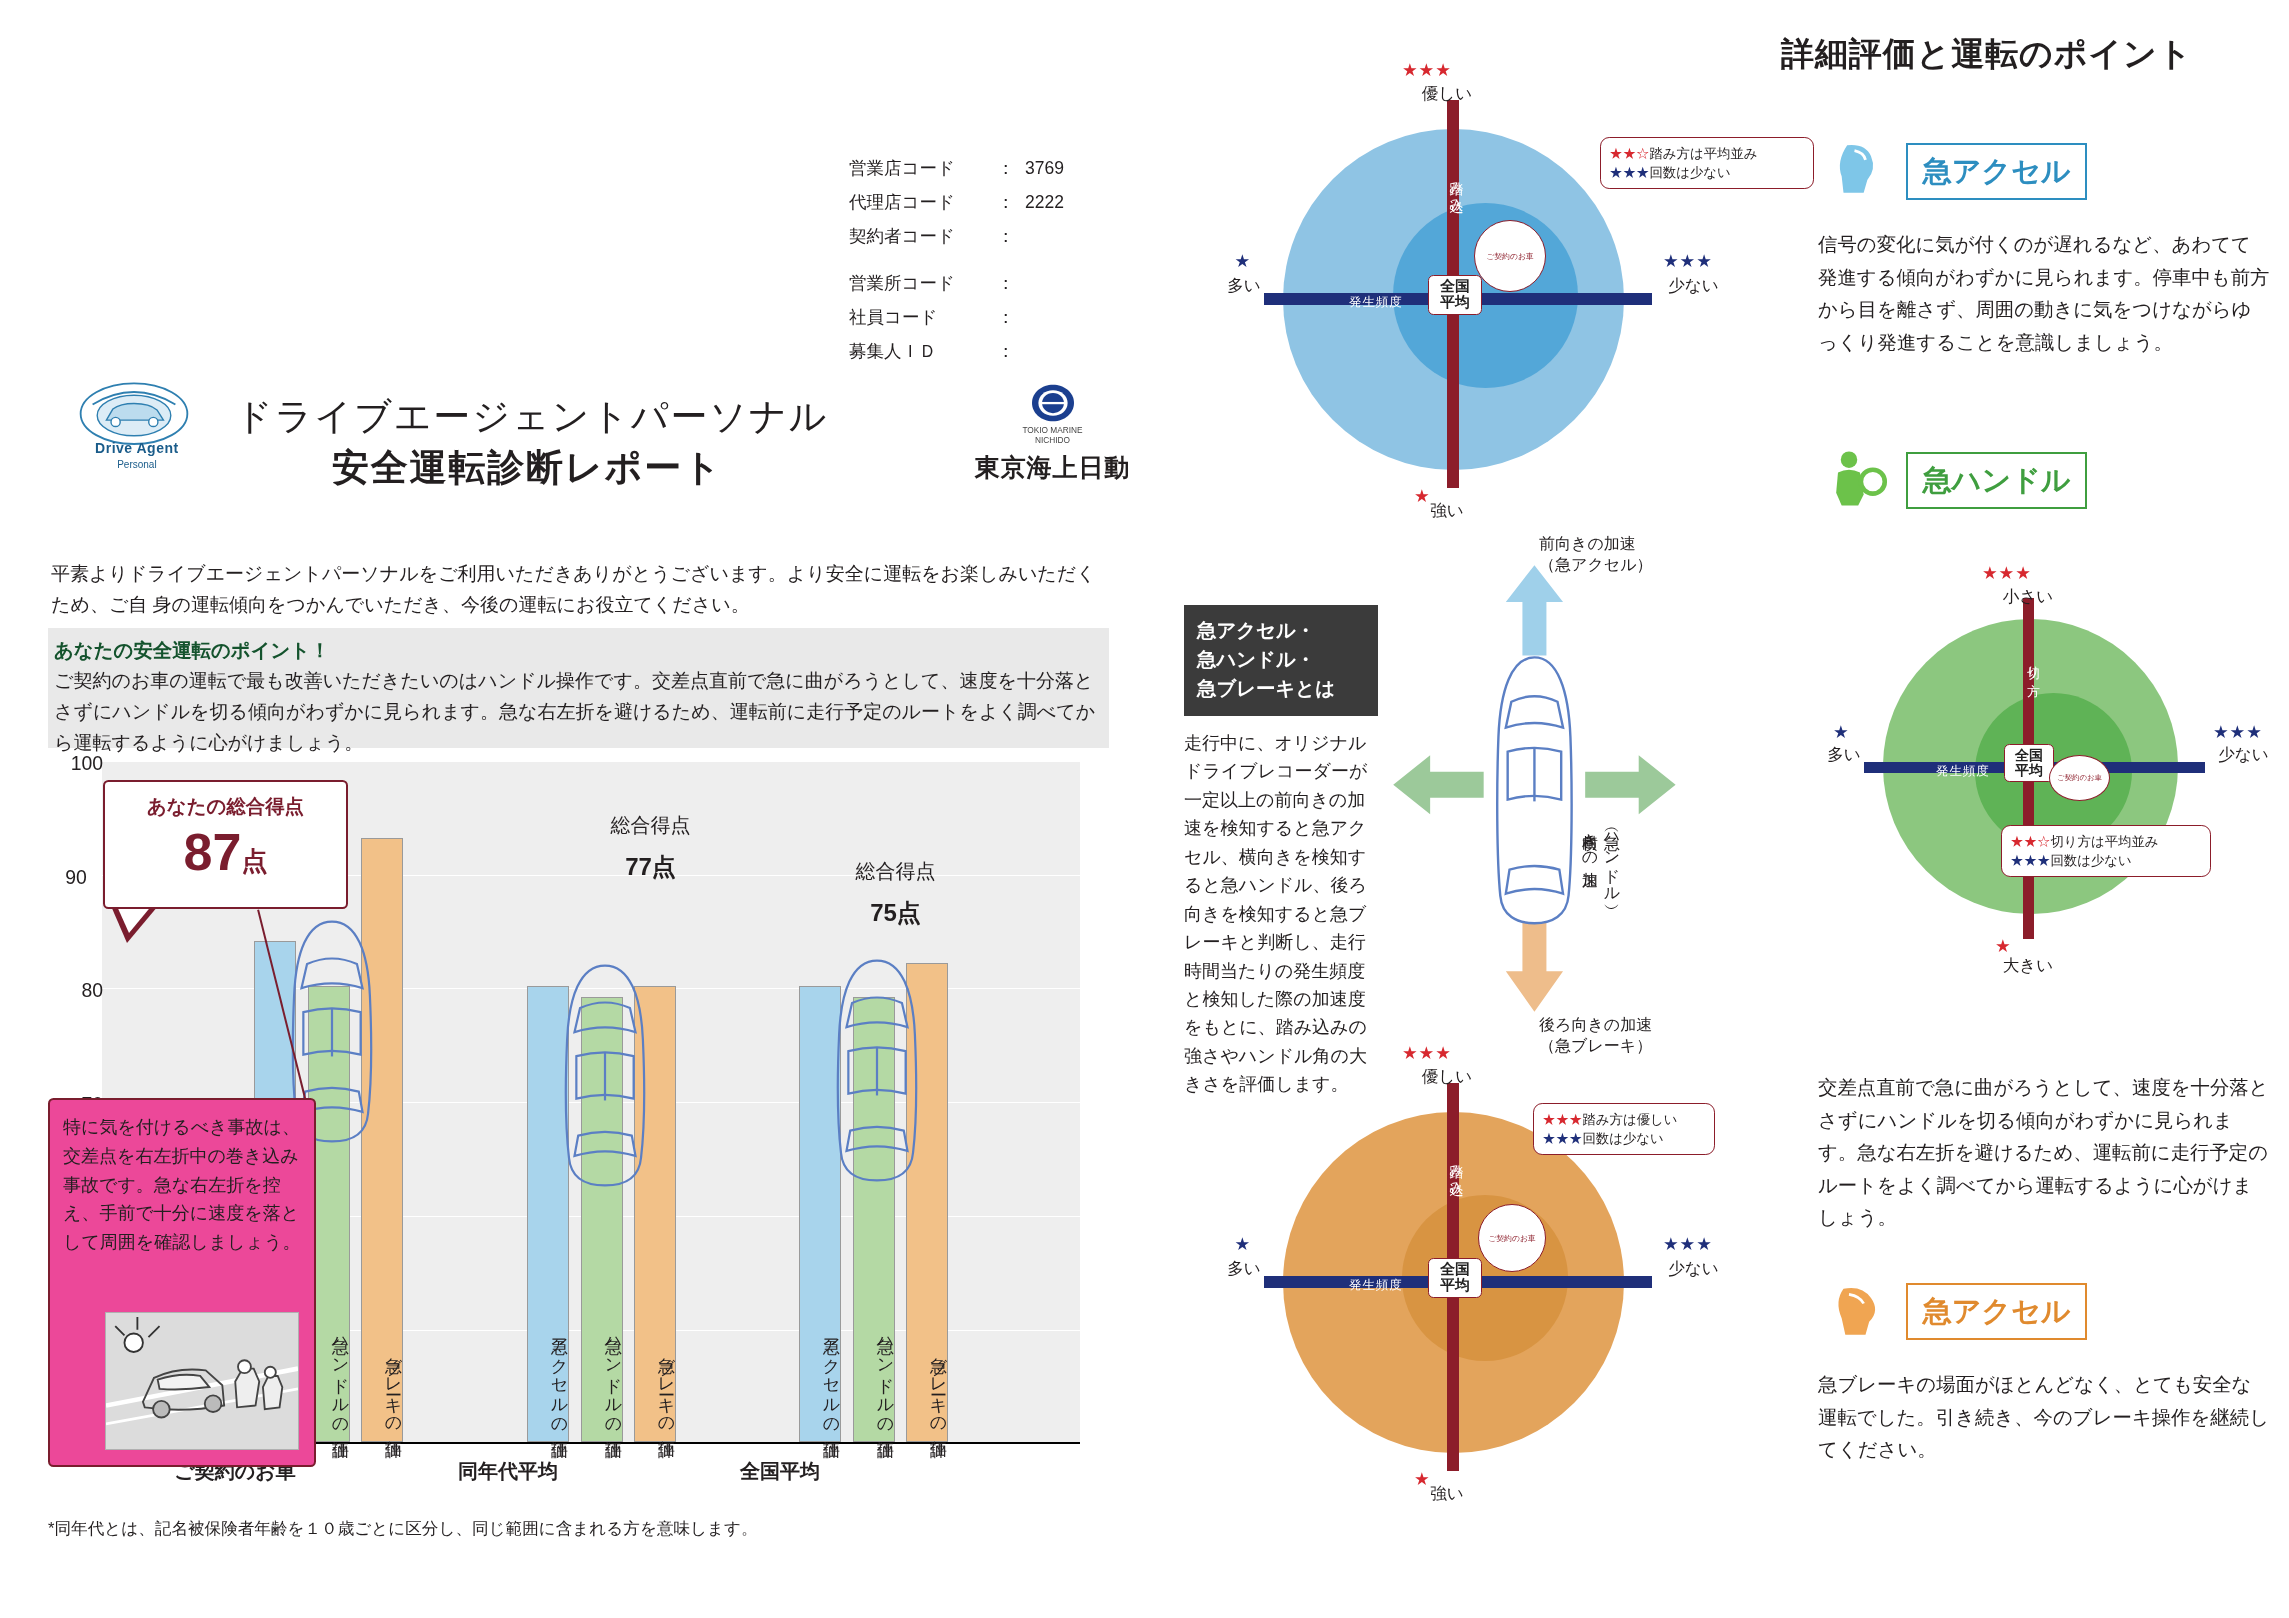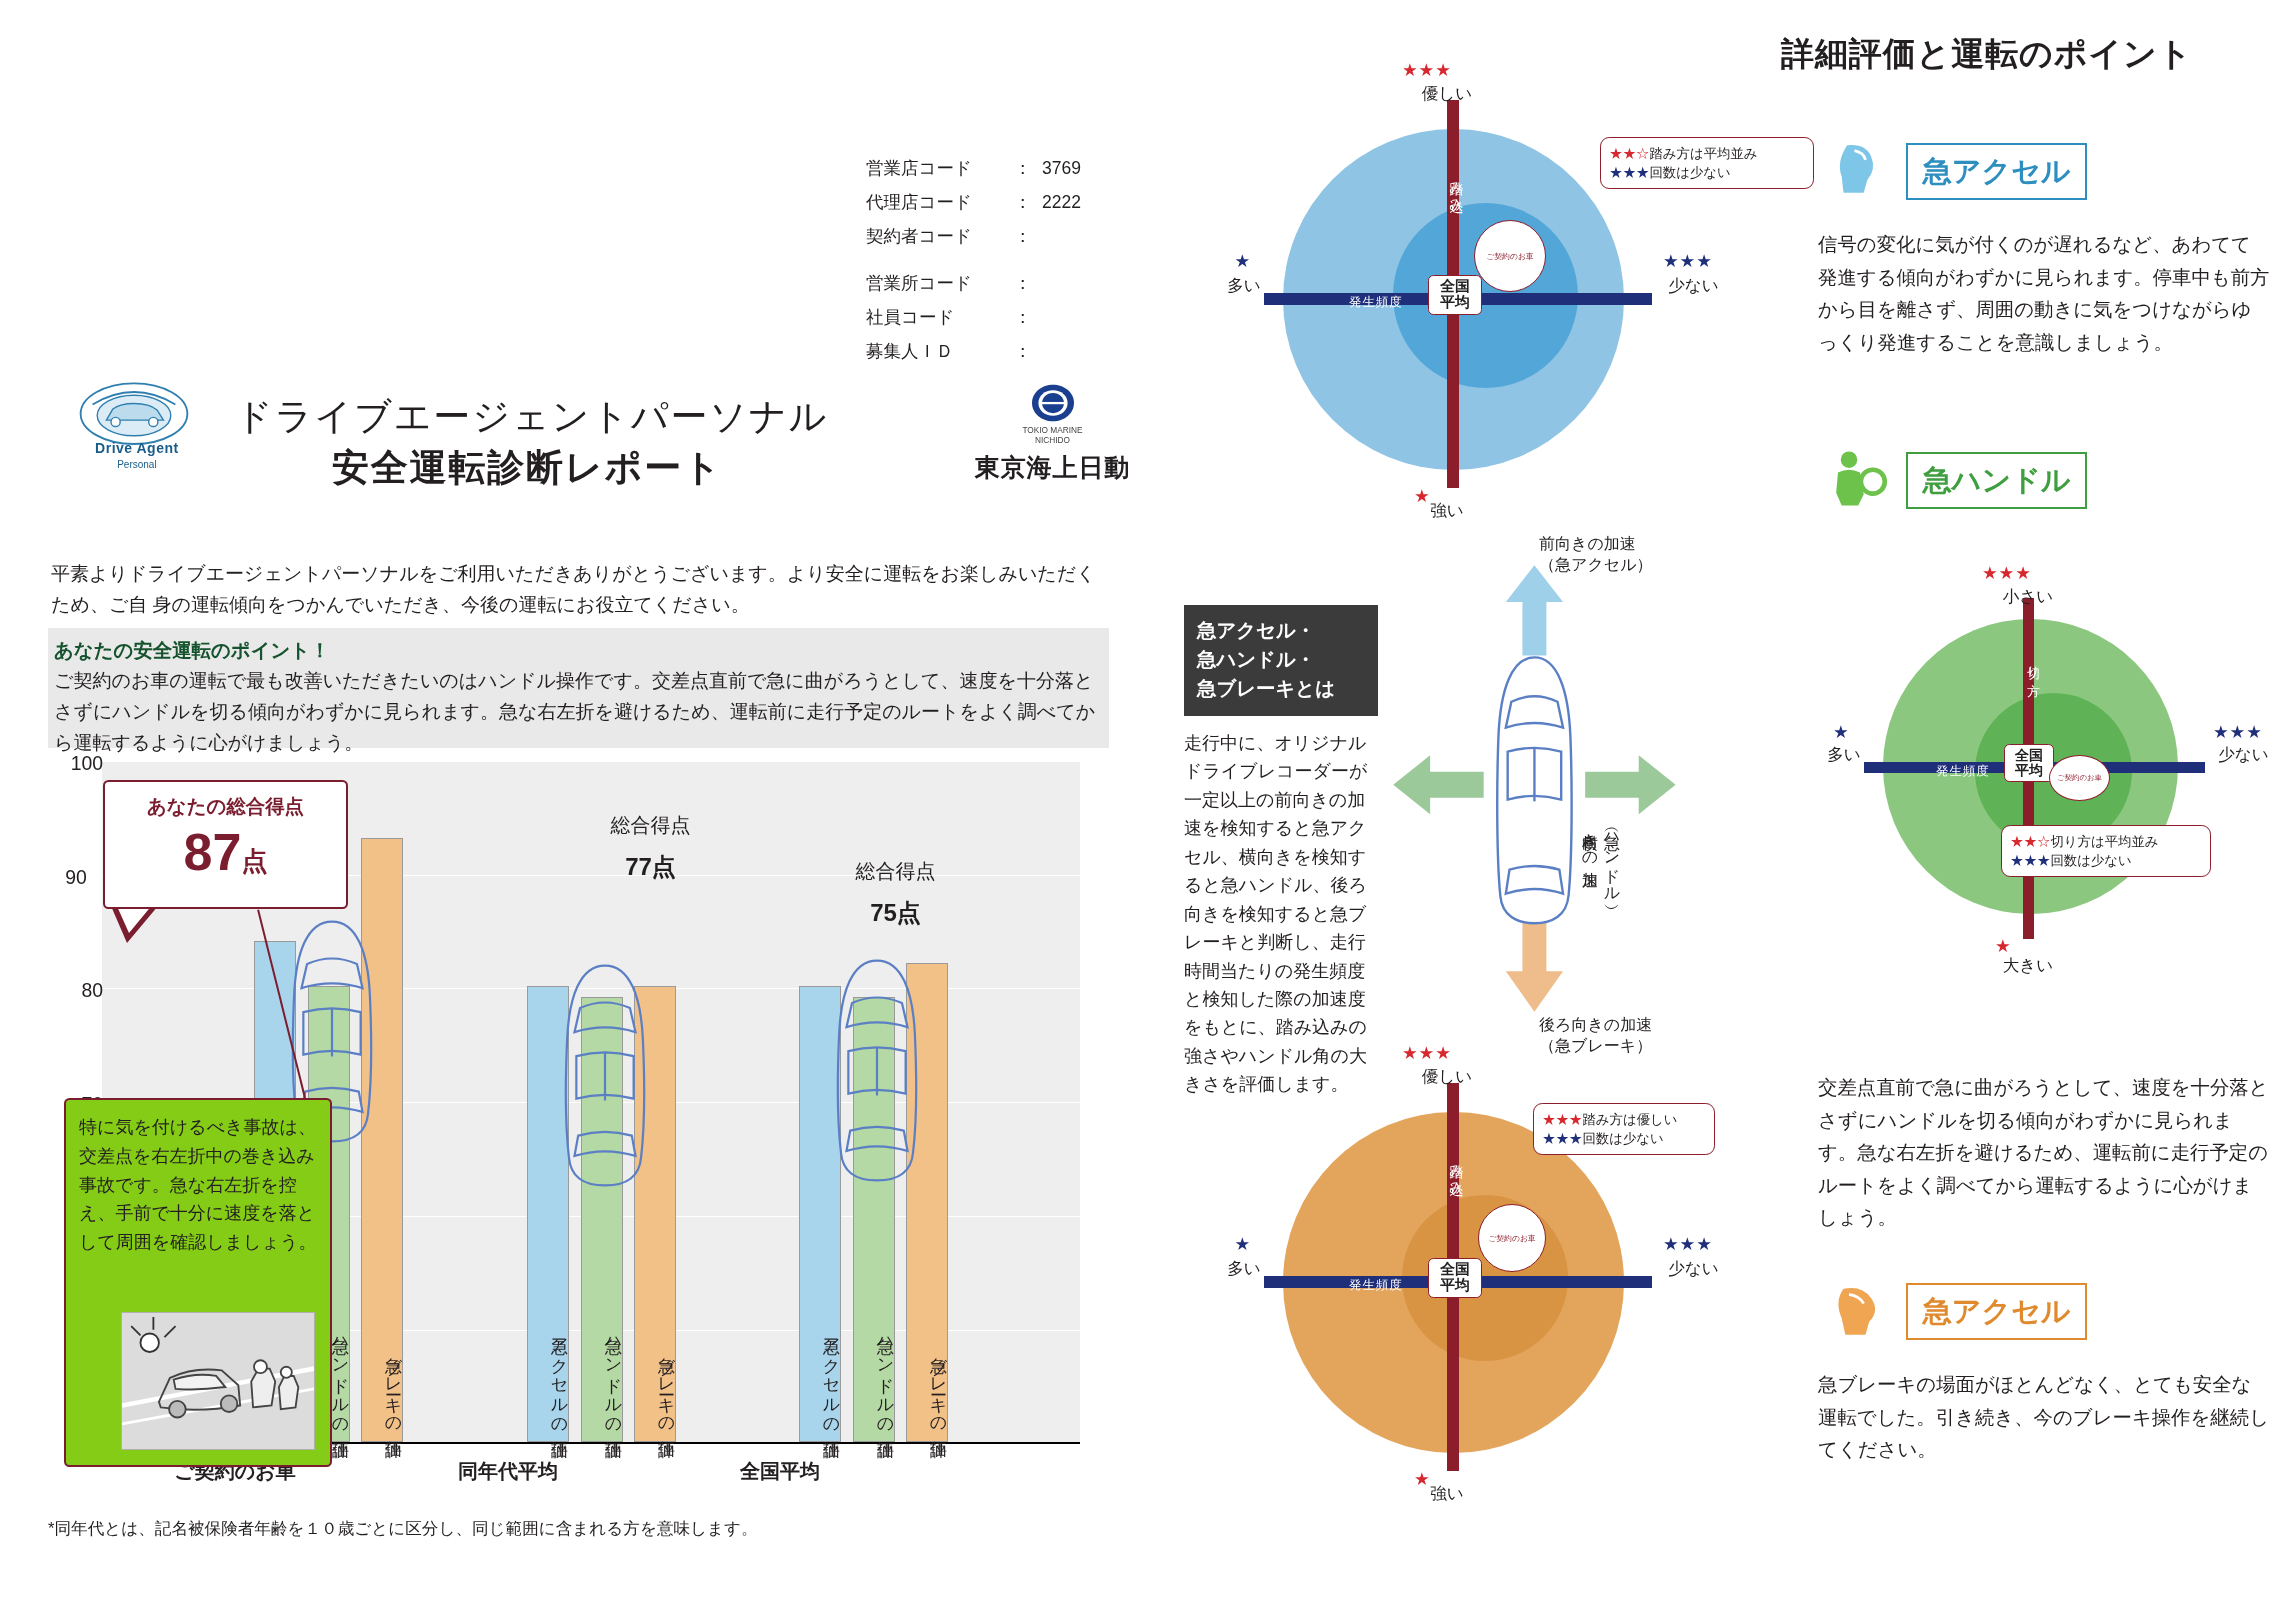--- a/index.html
+++ b/index.html
@@ -10,21 +10,21 @@
     background:#ffffff;
     color:#231f20;
     position:relative;
     overflow:hidden;
   }
   .page { position:absolute; inset:0; }
 
   
   .codes { position:absolute; left:849px; top:152px; width:277px; font-size:17.5px; line-height:1.0; }
   .code-row { display:flex; align-items:center; height:34px; }
-  .code-label { width:148px;margin-left:17px; }
+  .code-label { width:148px; }
   .code-colon { width:28px; }
   .code-val { }
   .logo { position:absolute; left:9.2px; top:0px; width:138px; height:106px; }
   .logo svg { display:block; }
   .logo .ltxt1 { position:absolute; left:7.4px; top:66px; width:129px; text-align:center; font-size:14px; font-weight:bold; color:#1a5c8a; letter-spacing:0.5px;}
   .logo .ltxt2 { position:absolute; left:7.4px; top:85px; width:129px; text-align:center; font-size:10px; color:#1a5c8a; }
 
   .title1 { position:absolute; left:235px; top:392px; font-size:37px; letter-spacing:1.8px; color:#231f20; }
   .title2 { position:absolute; left:332px; top:443px; font-size:37px; font-weight:bold; letter-spacing:1.8px; }
 
@@ -69,21 +69,21 @@
     background:#ffffff; border:2.8px solid #7a1d2e; border-radius:5.5px;
   }
   .callout .c1 { text-align:center; font-size:19.4px; font-weight:bold; color:#7a1d2e; margin-top:11px; }
   .callout .c2 { text-align:center; font-size:52px; font-weight:bold; color:#7a1d2e; line-height:1; margin-top:5.5px;}
   .callout .c2 span { font-size:26px; }
   .calltail { position:absolute; left:111px; top:906px; width:0; height:0;
      border-left:16.6px solid transparent; border-right:31px solid transparent; border-top:37px solid #7a1d2e; }
   .calltail2 { position:absolute; left:116px; top:904px; width:0; height:0;
      border-left:13px solid transparent; border-right:24px solid transparent; border-top:29.5px solid #fff; }
 
-  .advice { position:absolute; left:48px; top:1098px; width:268px; height:369px; background:#84cc16; border:2.8px solid #7a1d2e; border-radius:5.5px;margin-left:16px; }
+  .advice { position:absolute; left:48px; top:1098px; width:268px; height:369px; background:#ec4899; border:2.8px solid #7a1d2e; border-radius:5.5px; }
   .advice .atxt { position:absolute; left:13px; top:13px; width:242px; font-size:18px; line-height:1.6; }
   .advice .pic { position:absolute; left:55px; top:212px; width:194px; height:138px; background:#dcdcdc; border:0.9px solid #b0b0b0; overflow:hidden;}
   .advleader { position:absolute; left:305px; top:904px; width:1.8px; height:198px; background:#7a1d2e; transform:rotate(-14deg); transform-origin:bottom center;}
 
   .footnote { position:absolute; left:48px; top:1518px; font-size:16.6px; }
 
   
   .radar { position:absolute; }
   .radar .circle { position:absolute; border-radius:50%; }
   .vaxis { position:absolute; width:12px; background:#8c1d2a; }

